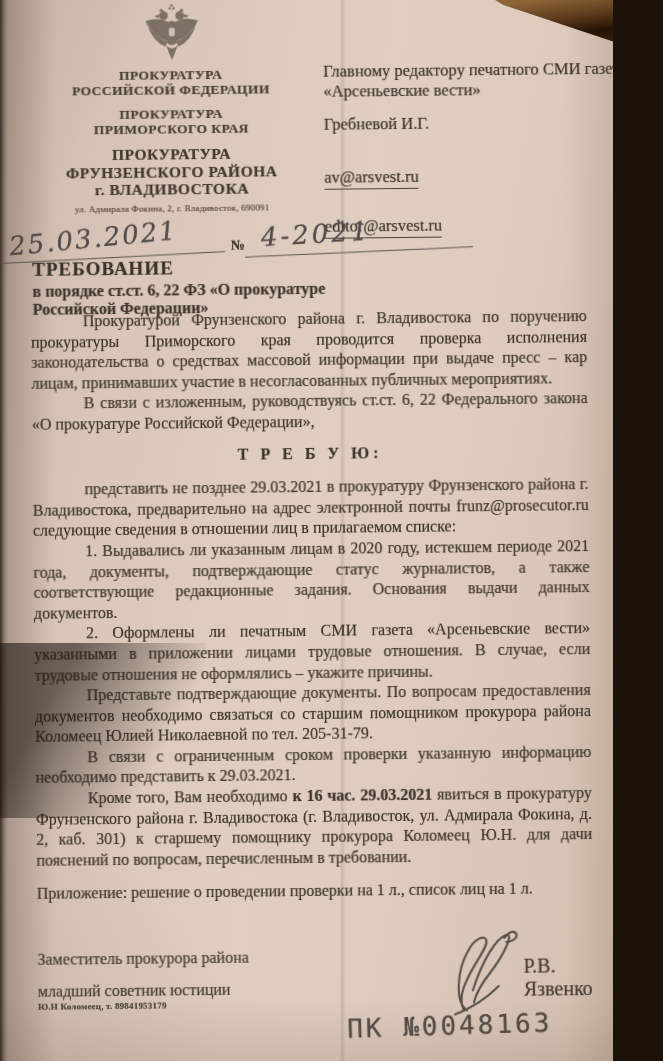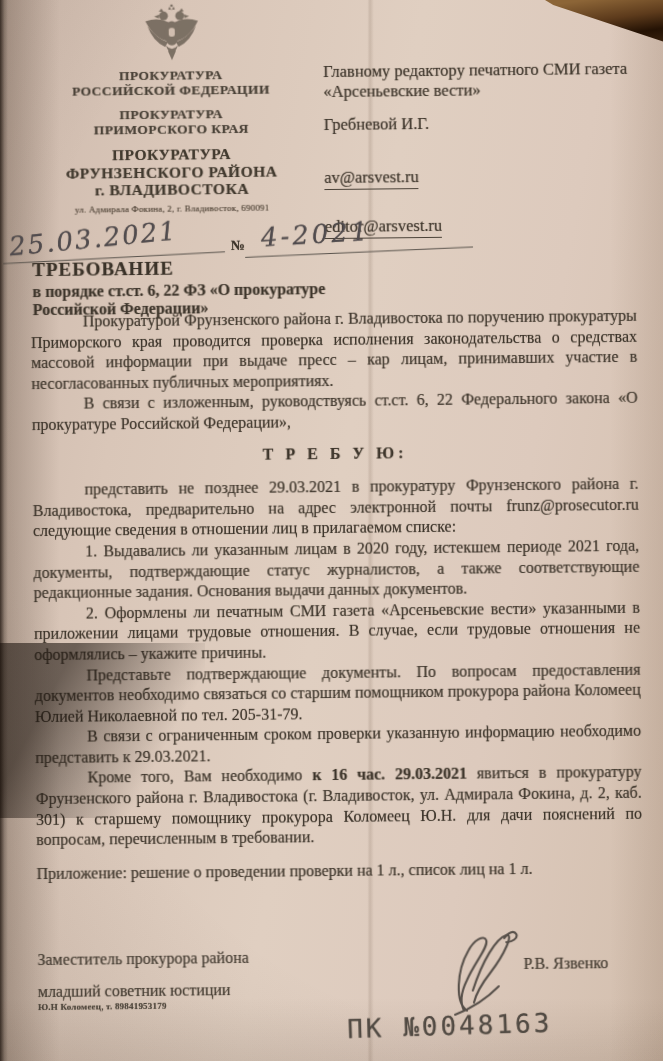--- a/index.html
+++ b/index.html
@@ -1,16 +1,16 @@
 <!DOCTYPE html>
 <html lang="ru"><head>
 <meta charset="utf-8">
 <style>
   html,body{margin:0;padding:0;background:#1d1209;}
-  .stage{position:relative;width:663px;height:1061px;overflow:hidden;
+  .stage{position:relative;width:613px;height:1061px;overflow:hidden;
          font-family:"Liberation Serif", serif;}
   
   .paper{position:absolute;inset:0;
     background:
       linear-gradient(100deg,#cdb9ac 0%,#d9c6b8 22%,#e0cfc1 50%,#ddcabd 72%,#d3bfae 100%);}
   .paper::after{content:"";position:absolute;inset:0;pointer-events:none;
     background:
       linear-gradient(90deg, rgba(62,44,30,.30), rgba(62,44,30,0) 9%),
       linear-gradient(270deg, rgba(96,66,44,.14), rgba(96,66,44,0) 8%),
       linear-gradient(0deg, rgba(70,50,34,.10), rgba(70,50,34,0) 6%),
@@ -64,21 +64,21 @@
              font-size:16px;line-height:20.6px;text-align:justify;}
   .body-text p{margin:0;text-indent:52px;}
   .demand{text-indent:0 !important;text-align:center !important;font-weight:700;
           letter-spacing:4px;margin:11px 0 13px 0 !important;}
   .attachment{text-indent:0 !important;margin-top:13px !important;text-align:left !important;}
 
   
   .sig-left{position:absolute;left:33px;top:948px;font-size:16px;color:#453d33;}
   .sig-rank{margin-top:14px;}
   .sig-note{margin-top:1px;font-size:9px;font-weight:700;letter-spacing:.2px;color:#4e463c;}
-  .signer-name{position:absolute;left:519px;top:957px;font-size:16px;color:#443c32;}
+  .signer-name{position:absolute;left:519px;top:957px;font-size:20px;color:#443c32;}
   .signature-svg{position:absolute;left:428px;top:928px;z-index:3;}
   .stamp{position:absolute;left:342px;top:1012px;z-index:3;
          font-family:"DejaVu Sans Mono",monospace;font-size:26px;letter-spacing:3px;
          color:#46403a;transform:rotate(-1.2deg);opacity:.92;}
 </style>
 </head>
 <body>
 
 <div class="stage">
   <div class="paper"></div>

